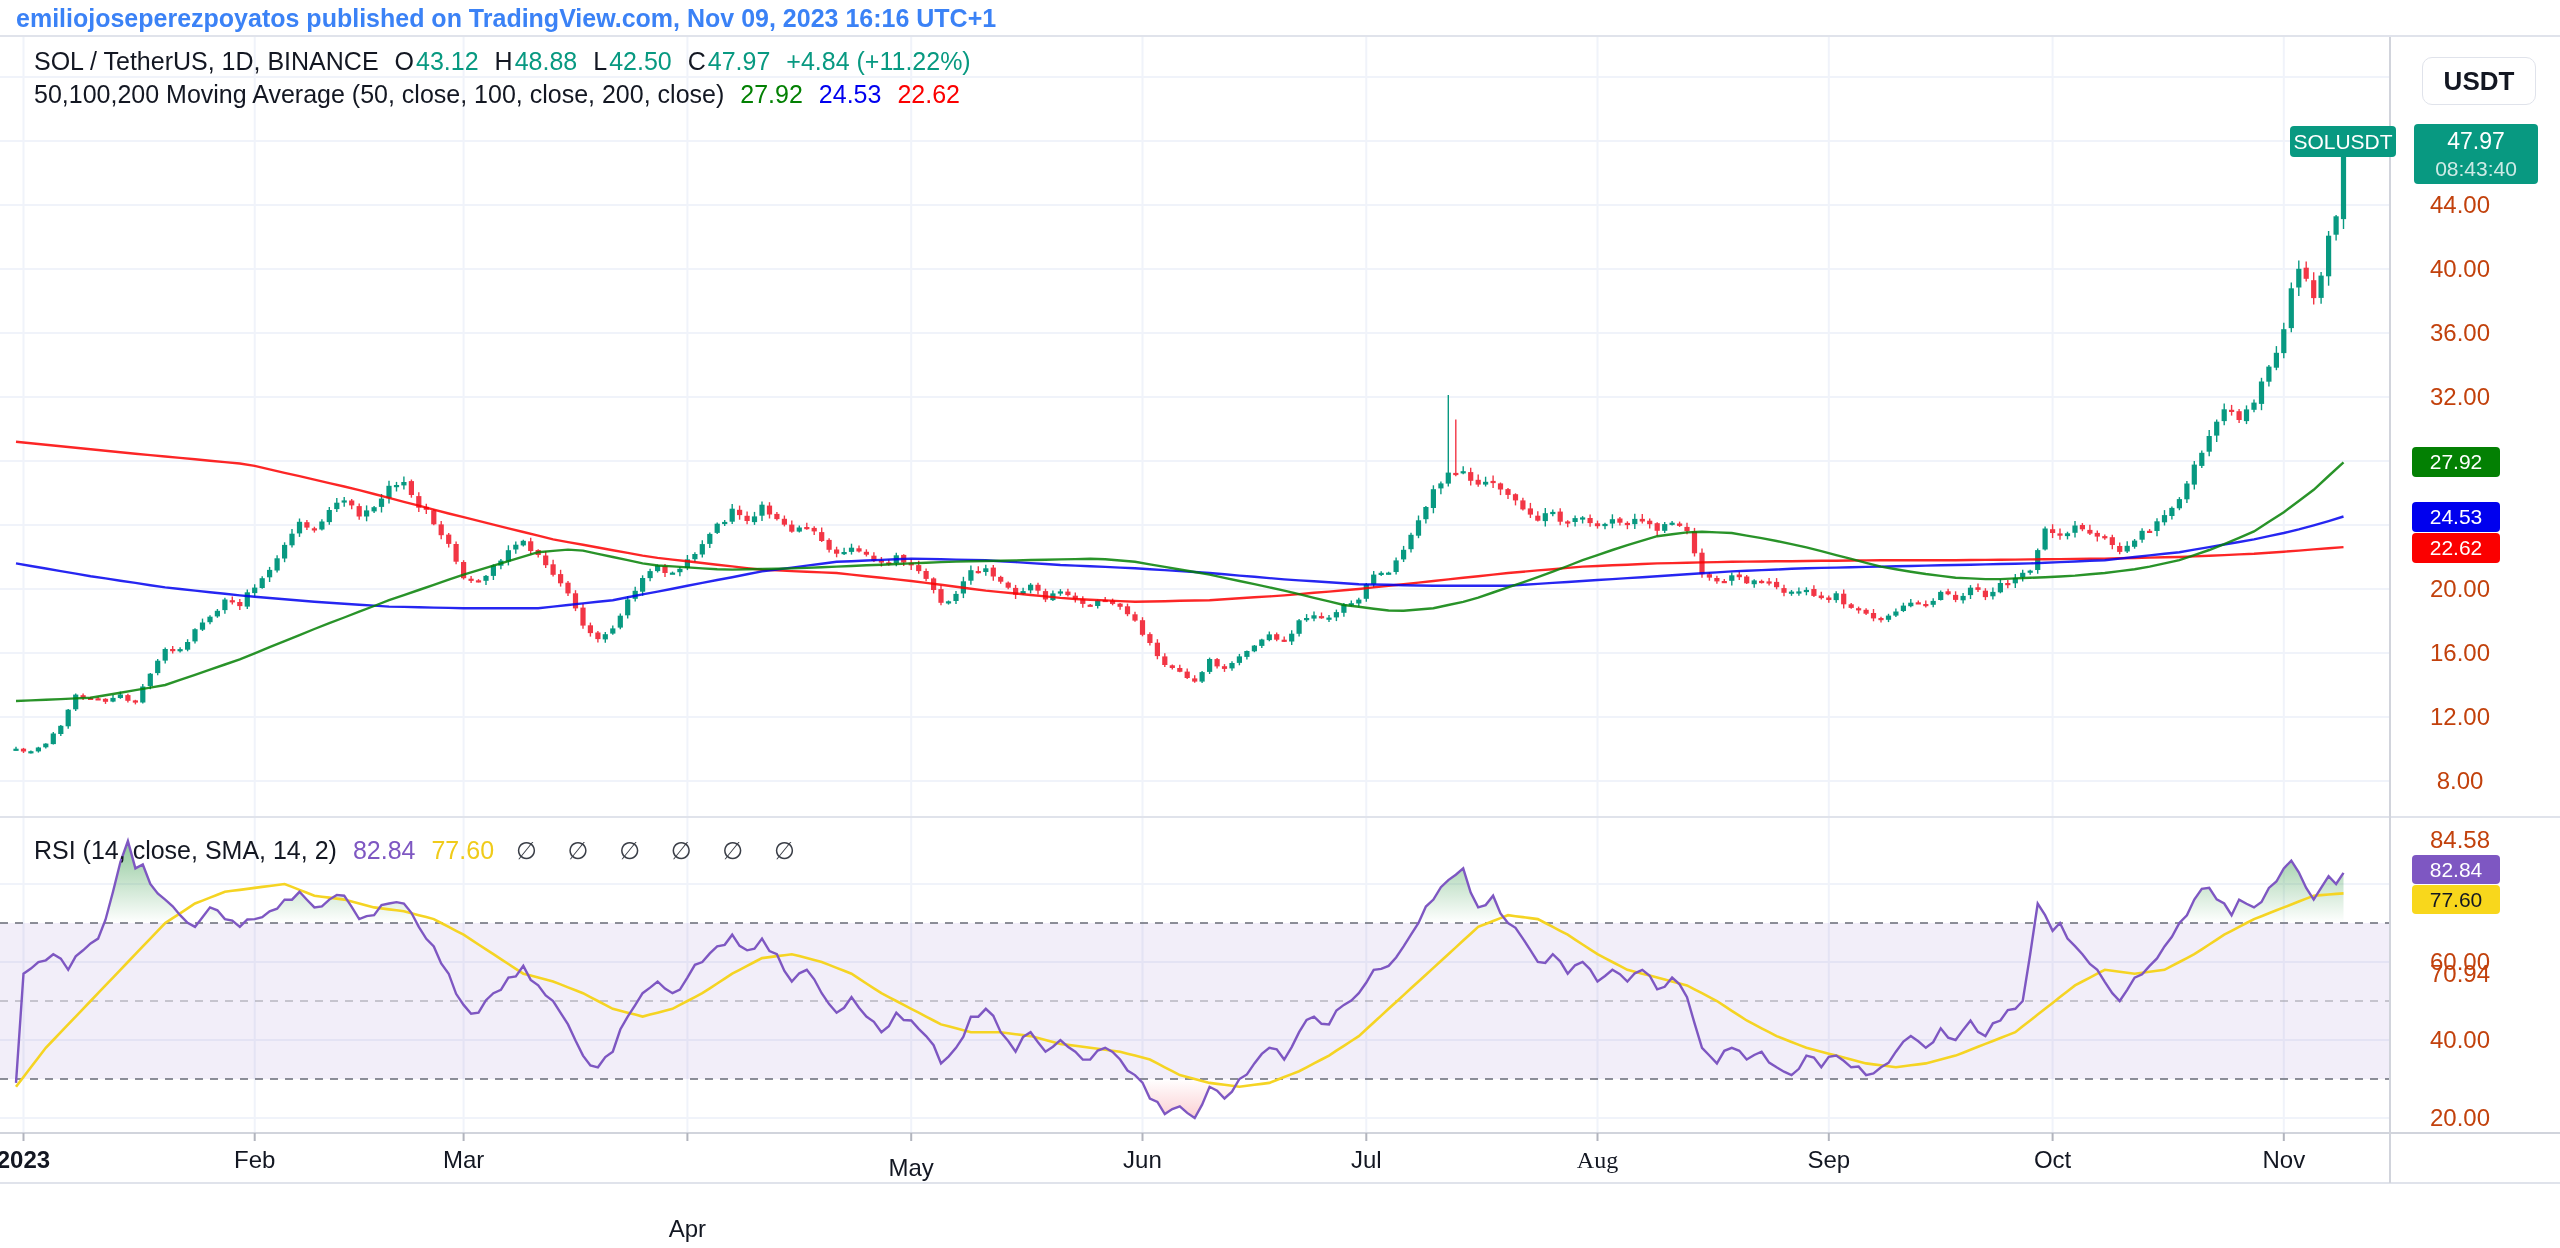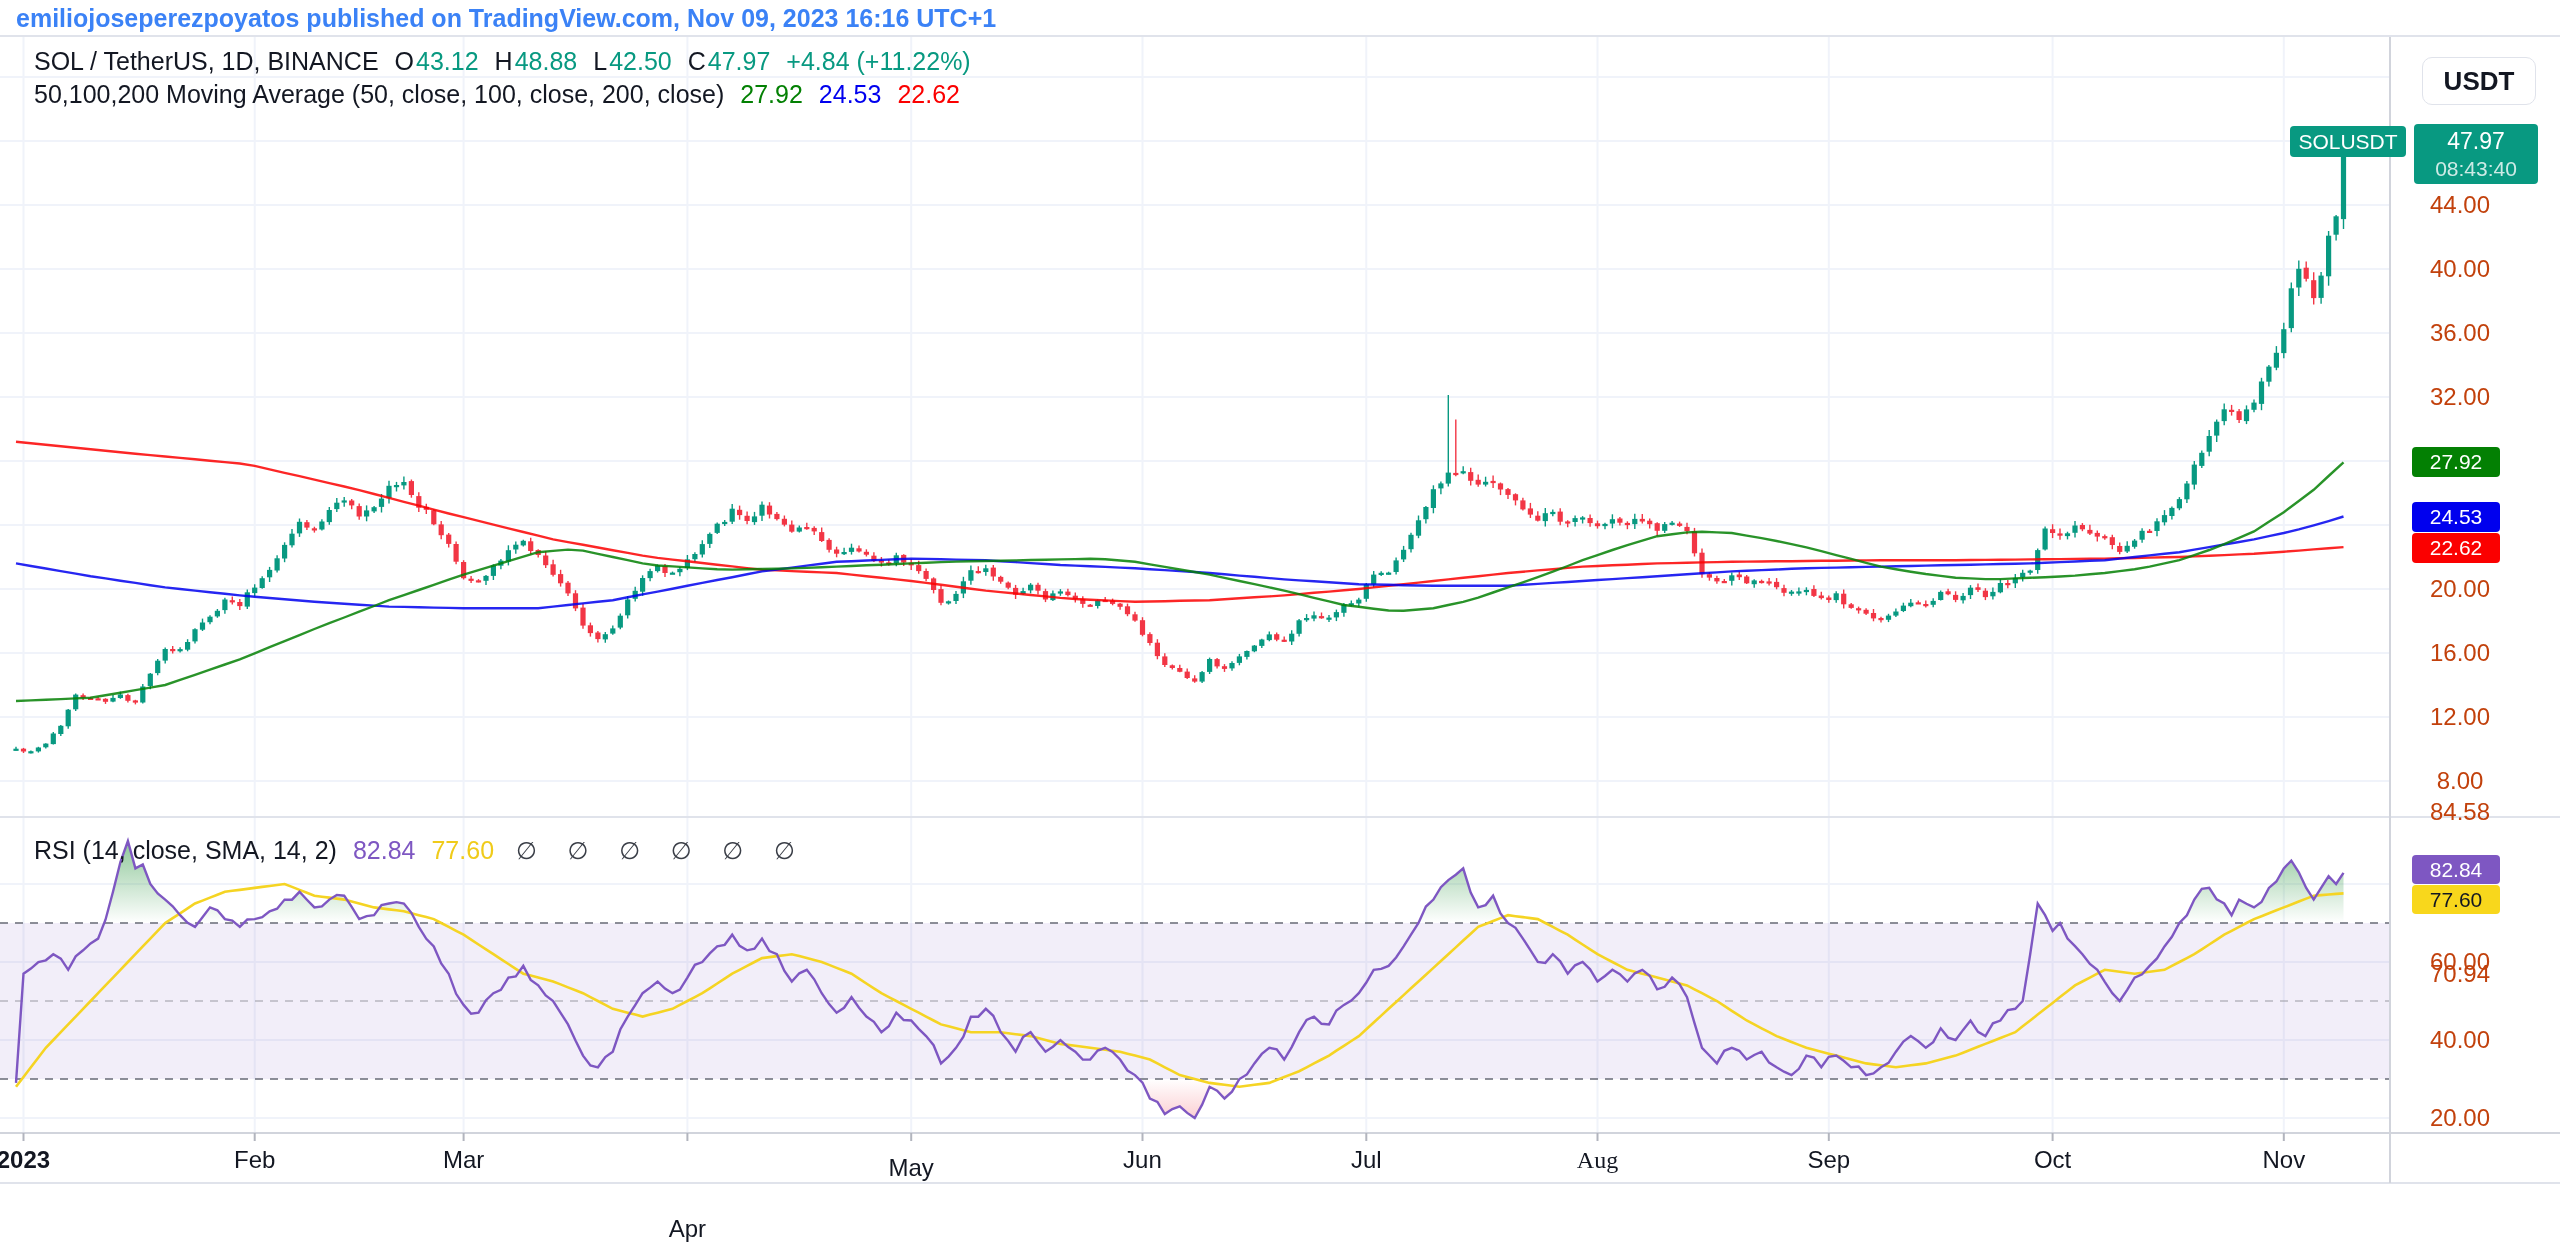--- a/index.html
+++ b/index.html
@@ -22,21 +22,21 @@
   .vrsima{color:#f0cb1a;font-weight:500;}
   .pair{display:inline-flex;gap:2px;}
   .hiddenset{color:#3a3e47;font-size:24px;letter-spacing:12px;margin-left:6px;}
 
   #usdt-btn{left:2422px;top:57px;width:112px;height:46px;background:#fff;border:1px solid #e0e3eb;
     border-radius:10px;font-size:26px;font-weight:600;color:#131722;display:flex;align-items:center;
     justify-content:center;cursor:pointer;font-family:"Liberation Sans",sans-serif;}
 
   .pricebox{border-radius:4px;color:#fff;display:flex;align-items:center;justify-content:center;
     font-size:21px;font-weight:500;}
-  #tag-symbol{left:2290px;top:126px;width:116px;height:31px;background:#089981;font-size:21px;}
+  #tag-symbol{left:2290px;top:126px;width:106px;height:31px;background:#089981;font-size:21px;}
   #box-last{left:2414px;top:124px;width:124px;height:60px;background:#089981;border-radius:4px;
     color:#fff;text-align:center;font-size:23px;line-height:28px;padding-top:3px;box-sizing:border-box;}
   #box-last .cd{font-size:21px;opacity:.8;}
   #box-ma50{left:2412px;top:447px;width:88px;height:30px;background:#038003;}
   #box-ma100{left:2412px;top:502px;width:88px;height:30px;background:#0000ee;}
   #box-ma200{left:2412px;top:533px;width:88px;height:30px;background:#fb0000;}
   #box-rsi{left:2412px;top:855px;width:88px;height:29px;background:#7e57c2;}
   #box-rsima{left:2412px;top:885px;width:88px;height:29px;background:#f8d71c;color:#131722;}
 
   .axlabel{position:absolute;transform:translate(-50%,-50%);font-size:24px;color:#c2410c;white-space:nowrap;z-index:2;}
@@ -769,21 +769,21 @@
 
   <div id="axis-layer">
       <div class="axlabel" style="left: 2460px; top: 205px;">44.00</div>
       <div class="axlabel" style="left: 2460px; top: 269px;">40.00</div>
       <div class="axlabel" style="left: 2460px; top: 333px;">36.00</div>
       <div class="axlabel" style="left: 2460px; top: 397px;">32.00</div>
       <div class="axlabel" style="left: 2460px; top: 589px;">20.00</div>
       <div class="axlabel" style="left: 2460px; top: 653px;">16.00</div>
       <div class="axlabel" style="left: 2460px; top: 717px;">12.00</div>
       <div class="axlabel" style="left: 2460px; top: 781px;">8.00</div>
-      <div class="axlabel" style="left: 2460px; top: 812px;">84.58</div>
+      <div class="axlabel" style="left: 2460px; top: 840px;">84.58</div>
       <div class="axlabel" style="left: 2460px; top: 974px; text-align: right;">70.94</div>
       <div class="axlabel" style="left: 2460px; top: 962px;">60.00</div>
       <div class="axlabel" style="left: 2460px; top: 1040px;">40.00</div>
       <div class="axlabel" style="left: 2460px; top: 1118px;">20.00</div>
     </div>
   <div id="time-layer">
       <div class="timelabel yearlabel" style="left: 23.46px; top: 1160px;">2023</div>
       <div class="timelabel" style="left: 254.72px; top: 1160px;">Feb</div>
       <div class="timelabel" style="left: 463.6px; top: 1160px;">Mar</div>
       <div class="timelabel" style="left: 687.4px; top: 1229px;">Apr</div>

